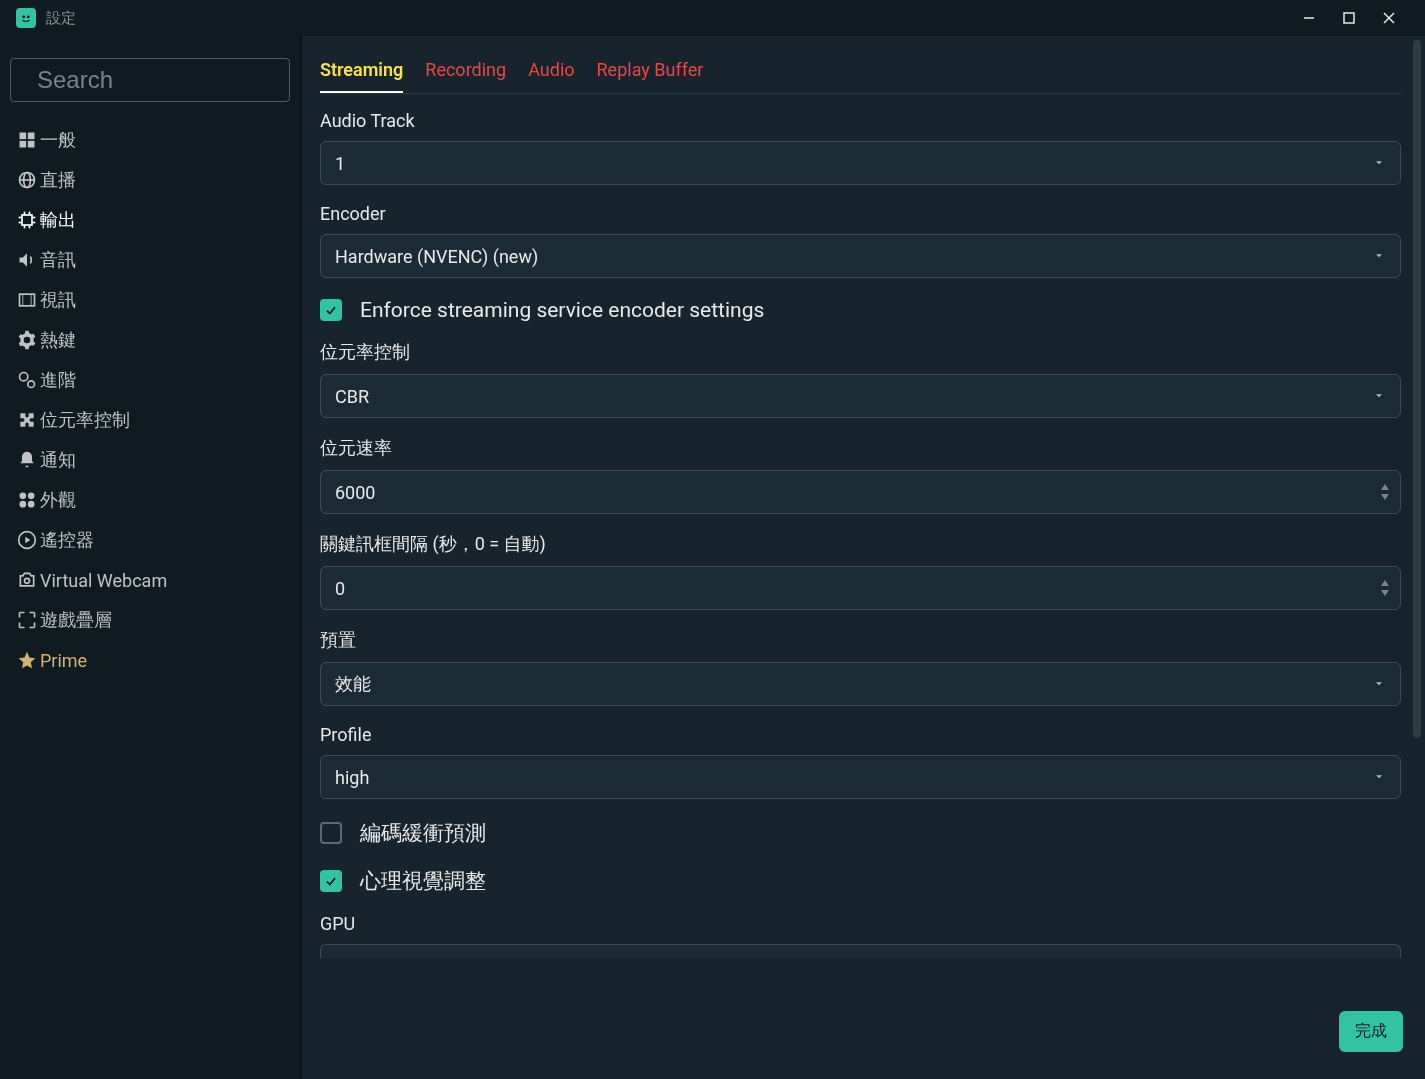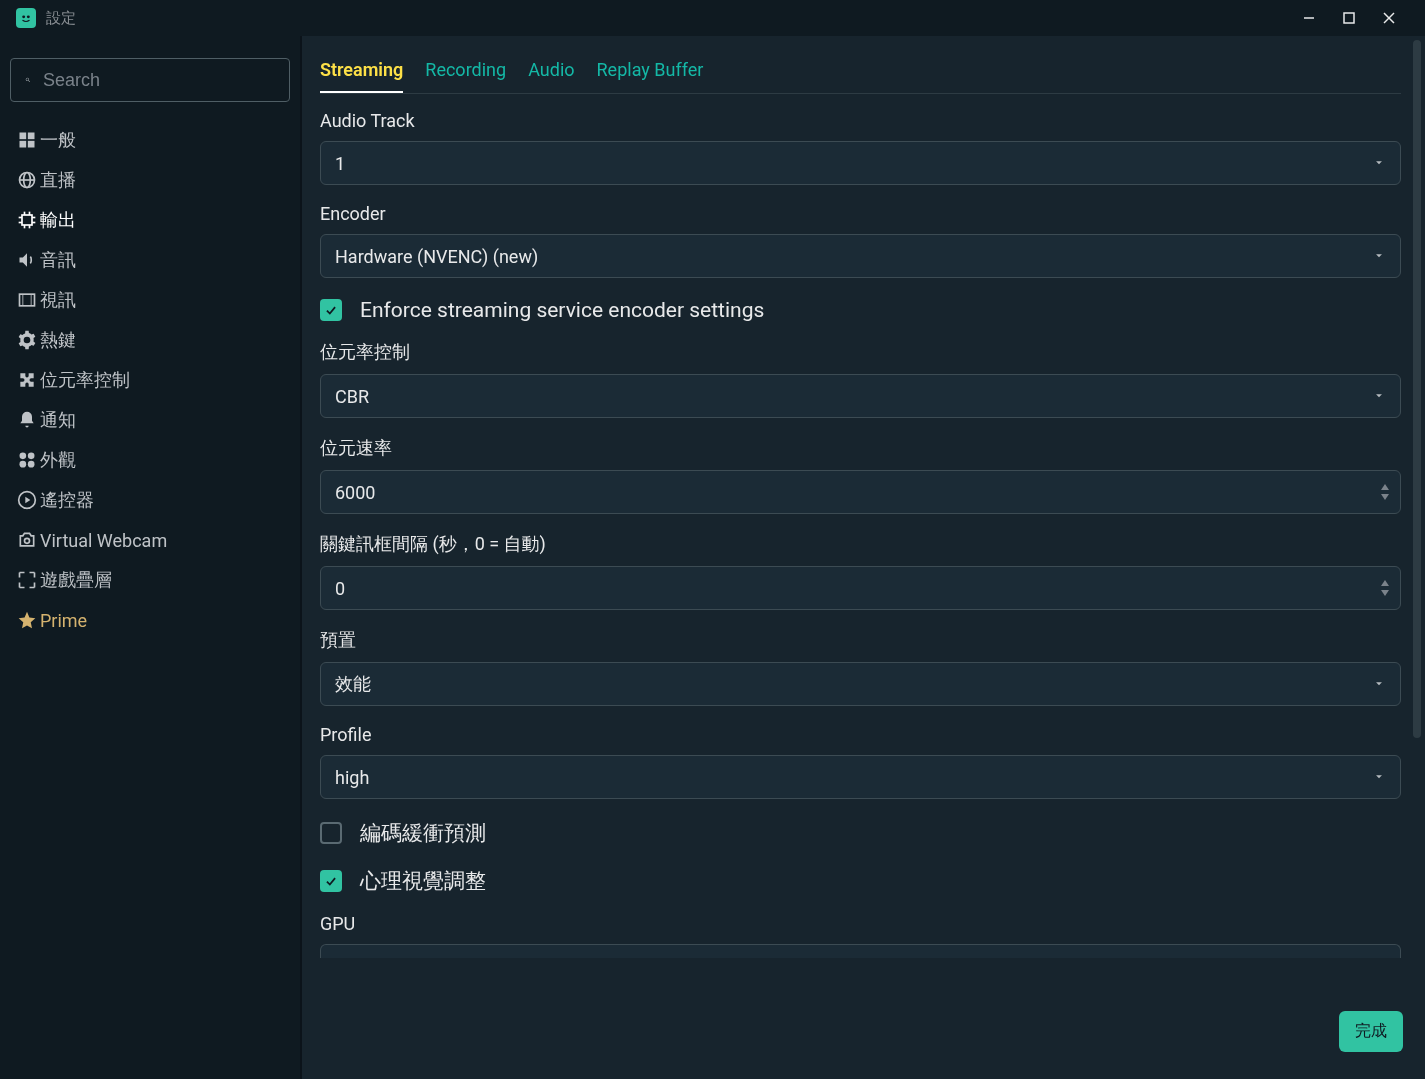--- a/index.html
+++ b/index.html
@@ -52,21 +52,21 @@
   padding: 0 14px;
   gap: 12px;
   margin-bottom: 18px;
 }
 .search-box input {
   flex: 1;
   background: transparent;
   border: none;
   outline: none;
   color: #ec4899;
-  font-size: 18px;
+  font-size: 24px;
 }
 .search-box input::placeholder { color: #7A828A; }
 .search-icon { width: 18px; height: 18px; }
 .nav-item {
   height: 40px;
   display: flex;
   align-items: center;
   gap: 0;
   padding: 0 4px;
   border-radius: 4px;
@@ -112,21 +112,21 @@
   display: flex;
   gap: 22px;
   border-bottom: 1px solid #2D3B43;
   height: 46px;
   align-items: center;
 }
 .tab {
   height: 100%;
   display: flex;
   align-items: center;
-  color: #14b8a6;
+  color: #ef4444;
   font-size: 18px;
   cursor: pointer;
   border-bottom: 2px solid transparent;
 }
 .tab.active {
   color: #fde047;
   font-weight: 600;
   border-bottom: 2px solid #FFFFFF;
 }
 
@@ -309,20 +309,29 @@
       <span class="nav-icon">
           <svg viewBox="0 0 24 24">
             <path d="M12 8a4 4 0 100 8 4 4 0 000-8zm8 4a8 8 0 01-.2 1.8l2.2 1.7-2 3.5-2.6-1a8 8 0 01-3.1 1.8L14 23h-4l-.3-2.7a8 8 0 01-3.1-1.8l-2.6 1-2-3.5 2.2-1.7A8 8 0 014 12c0-.6.1-1.2.2-1.8L2 8.5l2-3.5 2.6 1A8 8 0 019.7 4.2L10 1h4l.3 2.7a8 8 0 013.1 1.8l2.6-1 2 3.5-2.2 1.7c.1.6.2 1.2.2 1.8z"></path>
           </svg>
         </span>
       <span>熱鍵</span>
     </div>
     <div class="nav-item">
       <span class="nav-icon">
           <svg viewBox="0 0 24 24">
+            <circle cx="8" cy="8" r="5" fill="none" stroke="currentColor" stroke-width="2"></circle>
+            <circle cx="17" cy="17" r="4" fill="none" stroke="currentColor" stroke-width="2"></circle>
+          </svg>
+        </span>
+      <span>進階</span>
+    </div>
+    <div class="nav-item">
+      <span class="nav-icon">
+          <svg viewBox="0 0 24 24">
             <path d="M4 4h6v3a2 2 0 104 0V4h6v6h-3a2 2 0 100 4h3v6h-6v-3a2 2 0 10-4 0v3H4v-6h3a2 2 0 100-4H4V4z"></path>
           </svg>
         </span>
       <span>位元率控制</span>
     </div>
     <div class="nav-item">
       <span class="nav-icon">
           <svg viewBox="0 0 24 24">
             <path d="M12 2a6 6 0 00-6 6v5l-2 3h16l-2-3V8a6 6 0 00-6-6zM10 19a2 2 0 104 0h-4z"></path>
           </svg>

